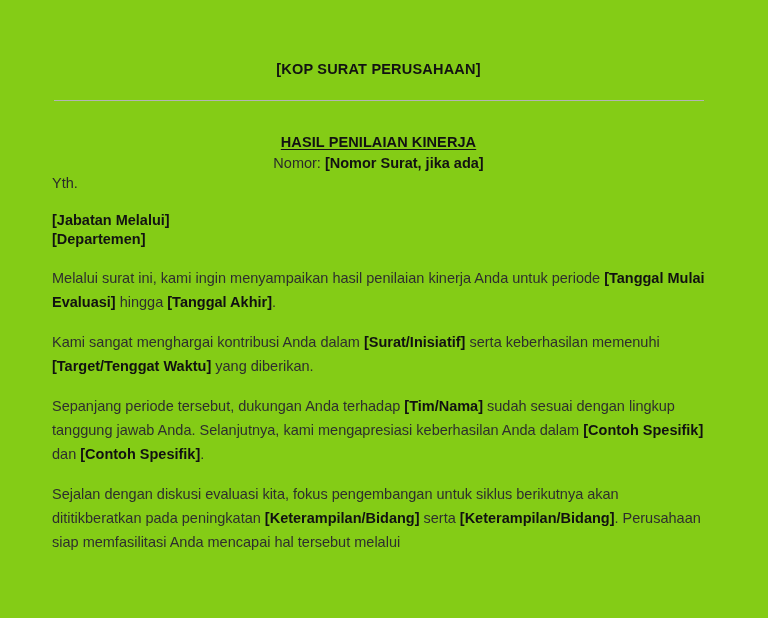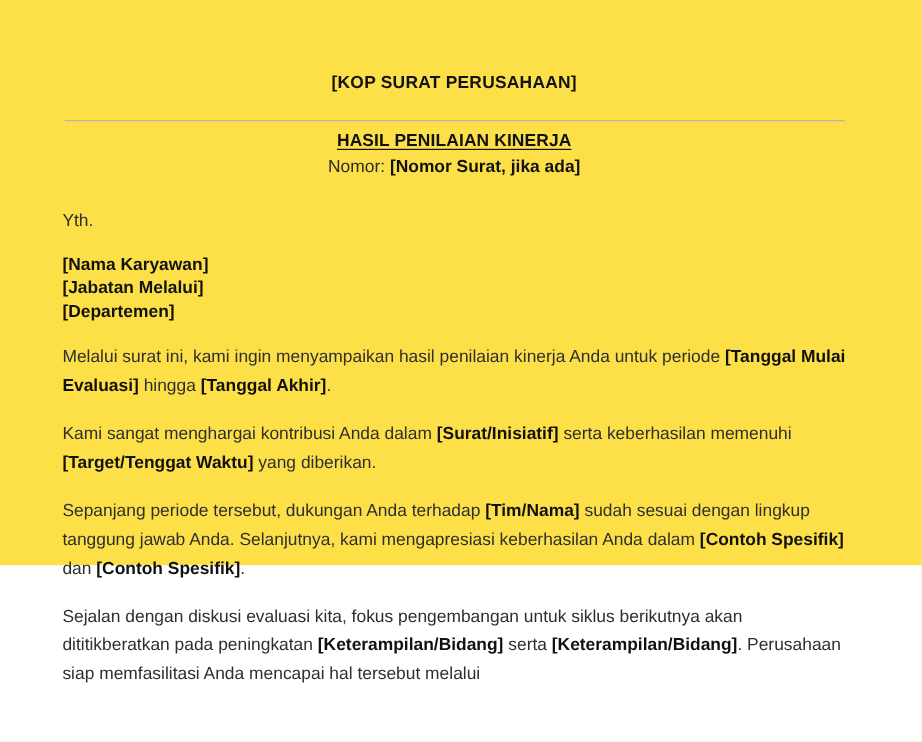--- a/index.html
+++ b/index.html
@@ -9,22 +9,22 @@
   }
   body {
     width: 768px;
     height: 618px;
     font-family: "Liberation Sans", sans-serif;
     color: #1e1e1e;
     overflow: hidden;
   }
   .page {
     width: 768px;
-    height: 471px;
-    background: #fde047;
+    height: 618px;
+    background: #84cc16;
     position: relative;
     box-sizing: border-box;
   }
   .content {
     position: absolute;
     left: 52px;
     top: 0;
     width: 653px;
   }
   .letterhead {
@@ -38,41 +38,40 @@
   }
   .rule {
     margin-top: 22px;
     border: 0;
     border-top: 1.6px solid #b4b4b4;
     width: 650px;
     height: 0;
   }
   .title-block {
     text-align: center;
-    margin-top: 8px;
+    margin-top: 32px;
   }
   .doc-title {
     font-weight: bold;
     font-size: 14.5px;
     text-decoration: underline;
     text-underline-offset: 2px;
     color: #121212;
     line-height: 19px;
     letter-spacing: 0.1px;
   }
   .doc-number {
     font-size: 14.5px;
     color: #2a2a2a;
     line-height: 21px;
     margin-top: 1px;
     text-align: center;
   }
   .doc-number b { color: #121212; }
   .salutation {
-    margin-top: 25px;
     font-size: 14.5px;
     color: #2a2a2a;
     line-height: 19px;
   }
   .recipient {
     margin-top: 18px;
     font-size: 14.5px;
     font-weight: bold;
     color: #121212;
     line-height: 19.4px;
@@ -98,21 +97,20 @@
     <hr class="rule">
 
     <div class="title-block">
       <div class="doc-title">HASIL PENILAIAN KINERJA</div>
       <div class="doc-number"><span>Nomor:</span> <b>[Nomor Surat, jika ada]</b></div>
     </div>
 
     <div class="salutation">Yth.</div>
 
     <div class="recipient">
-      <div>[Nama Karyawan]</div>
       <div>[Jabatan Melalui]</div>
       <div>[Departemen]</div>
     </div>
 
     <p class="para"><span>Melalui surat ini, kami ingin menyampaikan hasil penilaian kinerja Anda untuk periode </span><b>[Tanggal Mulai Evaluasi]</b><span> hingga </span><b>[Tanggal Akhir]</b><span>.</span></p>
 
     <p class="para"><span>Kami sangat menghargai kontribusi Anda dalam </span><b>[Surat/Inisiatif]</b><span> serta keberhasilan memenuhi </span><b>[Target/Tenggat Waktu]</b><span> yang diberikan.</span></p>
 
     <p class="para"><span>Sepanjang periode tersebut, dukungan Anda terhadap </span><b>[Tim/Nama]</b><span> sudah sesuai dengan lingkup tanggung jawab Anda. Selanjutnya, kami mengapresiasi keberhasilan Anda dalam </span><b>[Contoh Spesifik]</b><span> dan </span><b>[Contoh Spesifik]</b><span>.</span></p>
 

